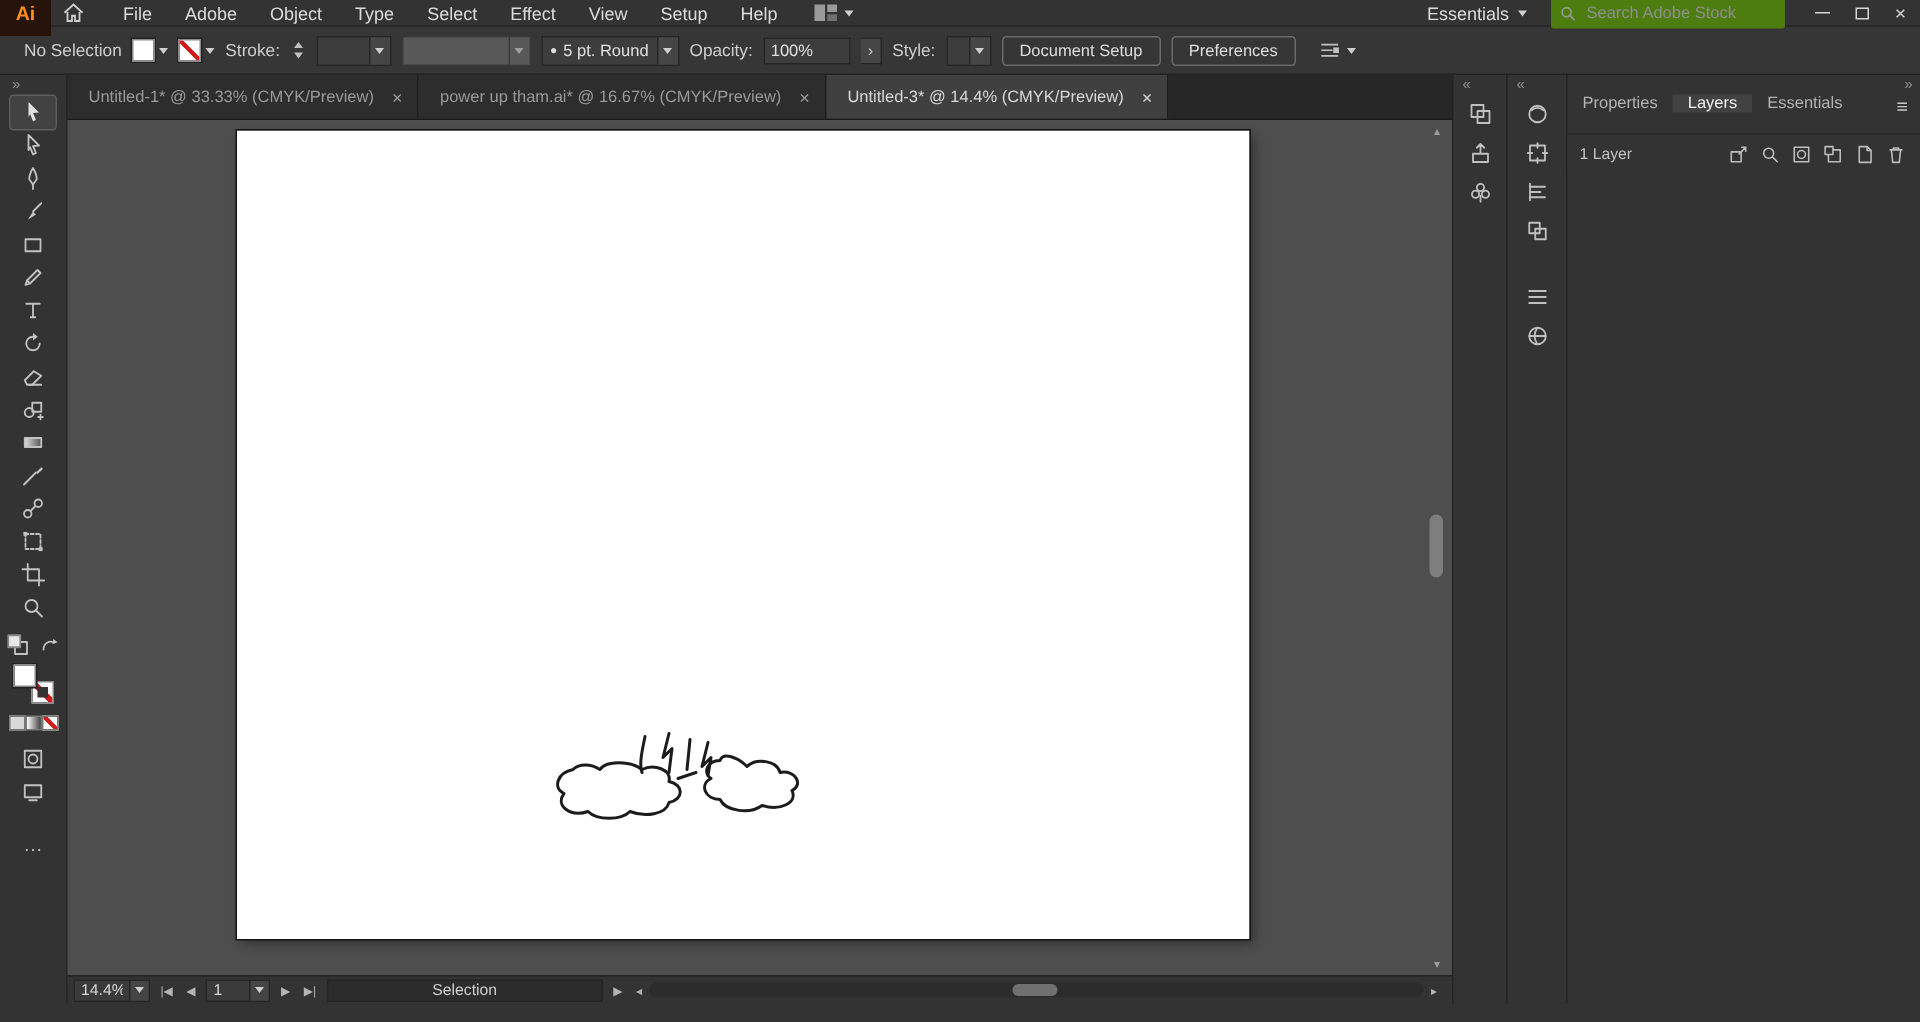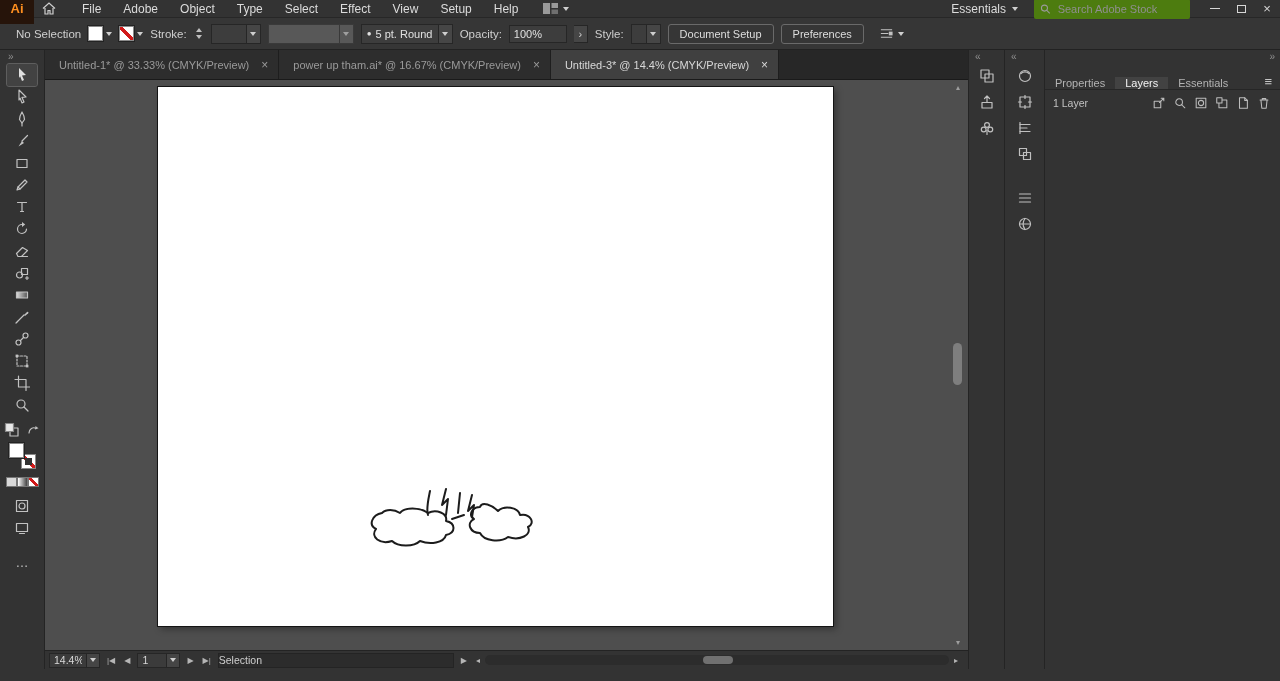--- a/index.html
+++ b/index.html
@@ -95,39 +95,39 @@
 
   
   .statusbar{height:19px;background:#333;border-top:1px solid #232323;display:flex;align-items:center;
              padding:0 8px 0 4px;gap:5px;font-size:10px;color:#c6c6c6}
   .sb-combo{display:flex;height:15px;border:1px solid #262626;background:#3b3b3b;align-items:stretch}
   .sb-combo input{width:36px;background:transparent;border:none;outline:none;color:#d8d8d8;font-size:10.5px;
                   padding:0 4px;font-family:"Liberation Sans",sans-serif}
   .sb-combo input.narrow{width:28px}
   .sb-carbtn{width:13px;background:#454545;border-left:1px solid #262626;display:flex;align-items:center;justify-content:center}
   .sb-btn{font-size:8px;color:#b5b5b5;padding:0 2px;white-space:nowrap}
-  .statusbox{width:236px;height:15px;background:#2c2c2c;border:1px solid #242424;display:flex;align-items:center;
-             justify-content:flex-start;font-size:10.5px;color:#cfcfcf}
+  .statusbox{width:184px;height:15px;background:#2c2c2c;border:1px solid #242424;display:flex;align-items:center;
+             justify-content:center;font-size:10.5px;color:#cfcfcf}
   .hscroll{flex:1;display:flex;align-items:center;gap:3px}
   .htrack{flex:1;height:10px;background:#2c2c2c;border-radius:5px;position:relative}
   .hthumb{position:absolute;left:47%;top:1px;width:30px;height:8px;background:#707070;border-radius:4px}
 
   
   .dock{background:#333;border-left:1px solid #242424;display:flex;flex-direction:column;align-items:center}
   .dockA{width:36px}.dockB{width:40px}
   .dock-head{height:14px;line-height:14px;color:#8f8f8f;font-size:10px;align-self:flex-start;padding-left:6px;letter-spacing:-1px}
   .dock-icon{width:24px;height:24px;display:flex;align-items:center;justify-content:center;margin-bottom:2px}
   .dock-icon svg{width:16px;height:16px;stroke:#c0c0c0;fill:none;stroke-width:1.2;stroke-linecap:round;stroke-linejoin:round}
   .gap-top{margin-top:18px}
 
   
   .rightpanel{width:236px;background:#333;border-left:1px solid #242424;display:flex;flex-direction:column}
   .rp-top{height:13px;display:flex;justify-content:flex-end;padding-right:6px;color:#8f8f8f;font-size:10px;
           letter-spacing:-1px;line-height:13px}
-  .rp-tabs{height:26px;display:flex;align-items:flex-end;font-size:11px;color:#b3b3b3}
+  .rp-tabs{height:26px;display:flex;align-items:flex-start;font-size:11px;color:#b3b3b3}
   .rp-tab{display:flex;align-items:center;padding:0 10px}
   .rp-tab.active{background:#424242;color:#f2f2f2}
   .rp-menu{margin-left:auto;display:flex;align-items:center;padding:0 8px;color:#c6c6c6;font-size:13px}
   .layers-body{flex:1;background:#2e2e2e;display:flex;flex-direction:column}
   .layer-row{height:26px;display:flex;background:#333;border-bottom:1px solid #262626}
   .eye-cell{width:28px;display:flex;align-items:center;justify-content:center;border-right:1px solid #262626}
   .eye-cell svg{width:15px;height:10px;stroke:#c8c8c8;fill:none;stroke-width:1.1}
   .layer-sel{flex:1;background:#33648c;display:flex;align-items:center;position:relative}
   .layer-sel::after{content:"";position:absolute;right:0;top:0;border-top:8px solid #e8eef4;border-left:8px solid transparent}
   .expand{width:17px;height:100%;background:#2f74a6;display:flex;align-items:center;justify-content:center}

